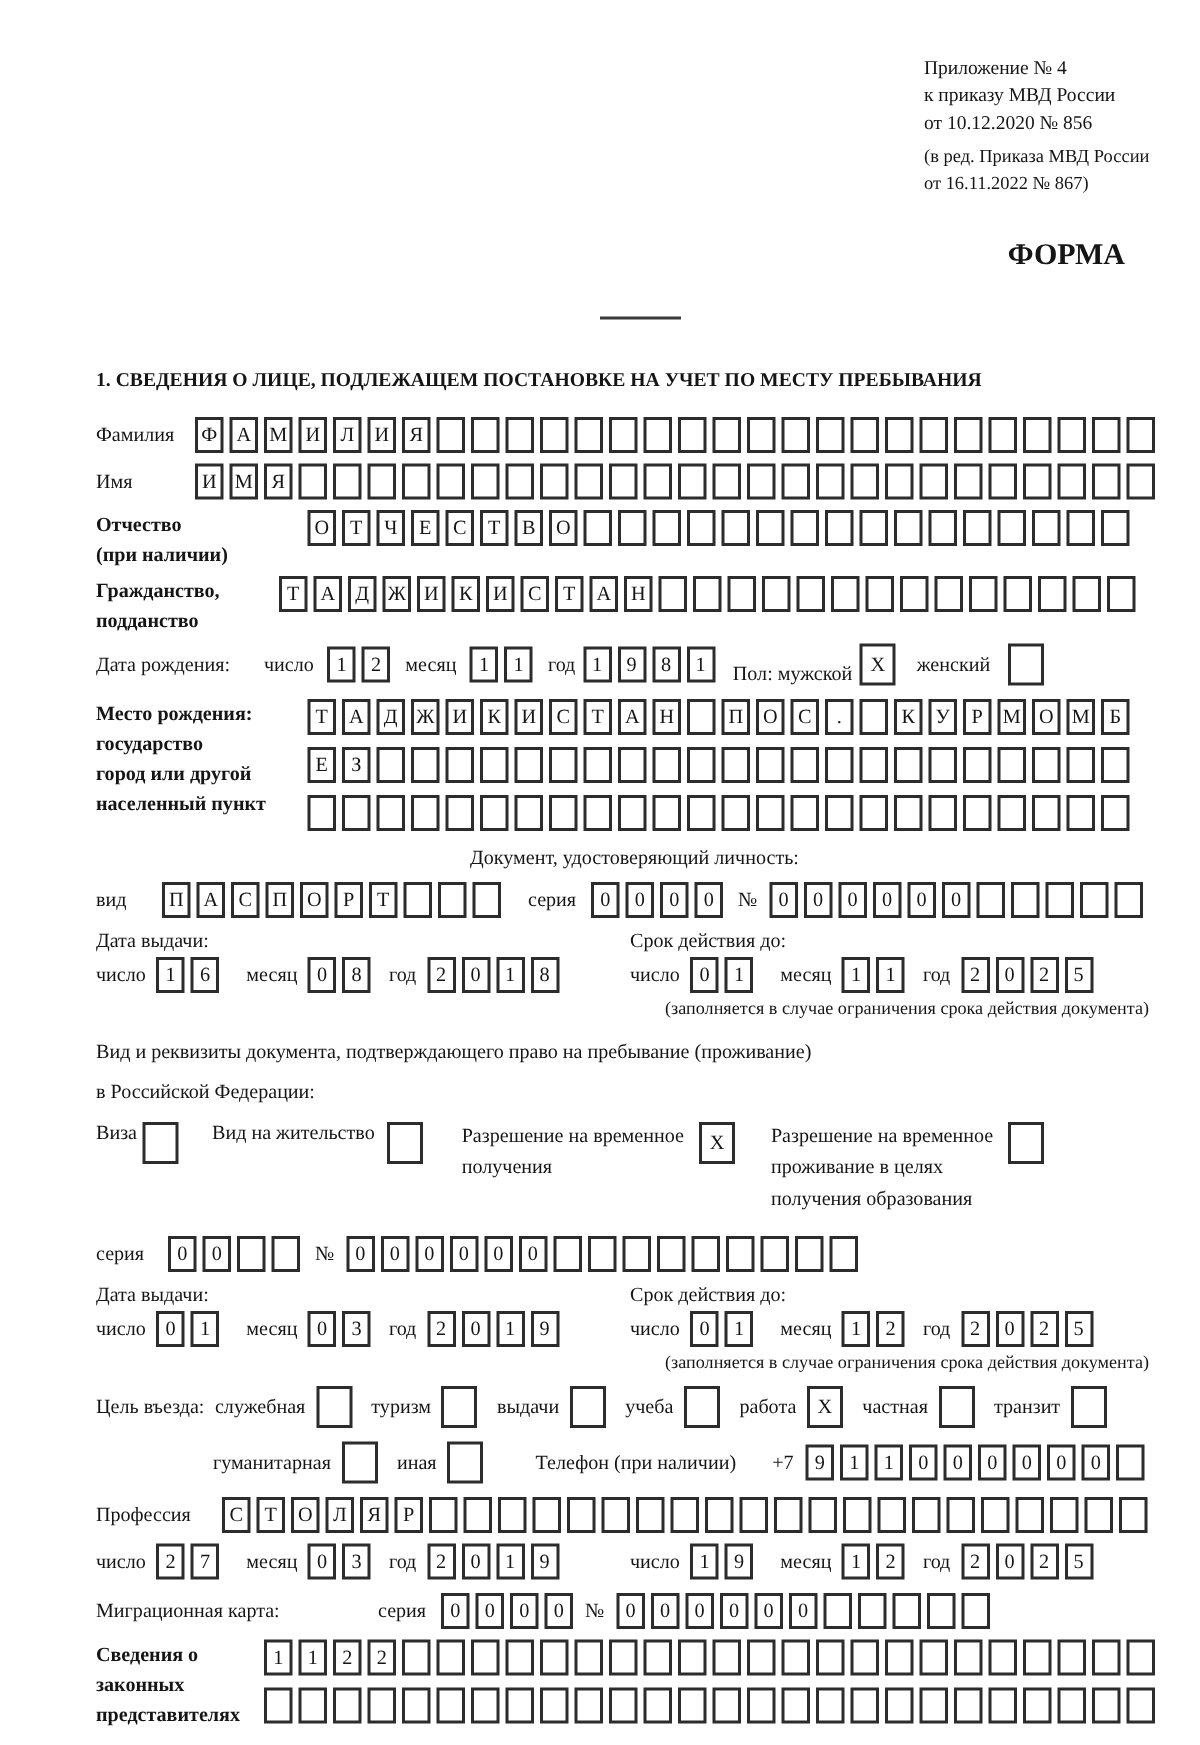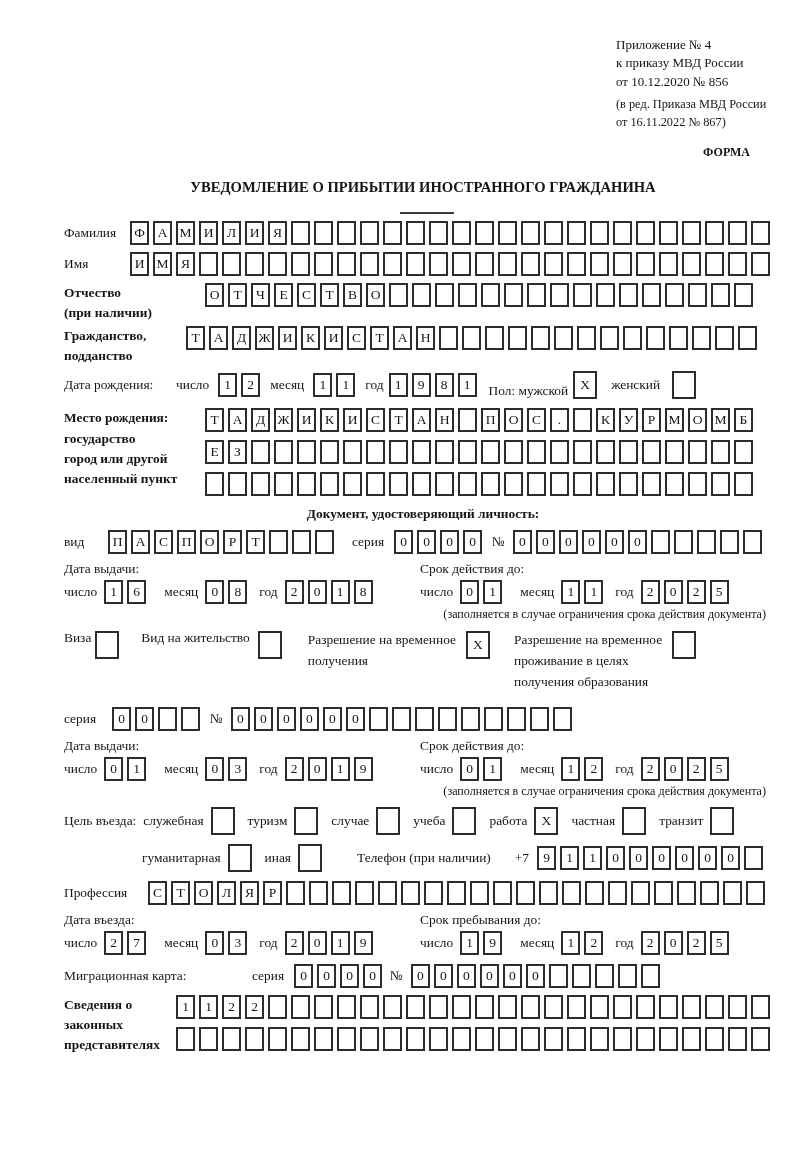--- a/index.html
+++ b/index.html
@@ -6,21 +6,21 @@
   body {
     width:800px; height:1163px; overflow:hidden;
     font-family:"Liberation Serif", serif; color:#151515;
     -webkit-font-smoothing:antialiased;
   }
   .page { padding:36px 18px 0 64px; }
 
   
   .corner { margin-left:552px; width:200px; font-size:13px; line-height:1.42; }
   .corner .small { font-size:12.3px; margin-top:5px; line-height:1.4; }
-  .forma { text-align:right; padding-right:32px; font-weight:bold; font-size:12px; margin-top:14px; }
+  .forma { text-align:right; padding-right:32px; font-weight:bold; font-size:20px; margin-top:28px; }
 
   .title { text-align:center; font-weight:bold; font-size:14.6px; line-height:1.55; margin-top:16px; }
   .title-underline { display:inline-block; width:54px; border-bottom:2.2px solid #3a3a3a; height:12px; margin-left:8px; }
 
   .section-title { font-weight:bold; font-size:13.1px; margin-top:25px; margin-bottom:17px; }
 
   .row { display:flex; align-items:center; margin-bottom:7px; font-size:13.4px; }
   .row.top { align-items:flex-start; }
   .lbl { flex:none; }
   .stack div { line-height:1.5;font-weight:bold; }
@@ -29,21 +29,21 @@
   .cell {
     box-sizing:border-box; flex:none;
     width:19px; height:24px; margin-right:4px;
     border:2px solid #2c2c2c; background:#fff;
     display:flex; align-items:center; justify-content:center;
     font-size:13.5px;
   }
   .cells.cb .cell { width:24px; height:28px; }
   .cells.block { margin-bottom:8px; }
 
-  .center-head { text-align:center; font-weight:bold; font-size:13.4px; margin:10px 0 8px 0; }
+  .center-head { text-align:center; font-weight:normal; font-size:13.4px; margin:10px 0 8px 0; }
 
   .date-pair { display:flex; font-size:13.4px; margin-top:4px; }
   .dp-left { width:356px; flex:none; }
   .dp-right { flex:none; }
   .date-head { text-align:left; width:300px; margin-bottom:3px; }
   .date-line { display:flex; align-items:center; }
   .date-line .lbl { margin-right:7px; }
   .date-line .cells { margin-right:8px; }
   .expiry-note { text-align:right; padding-right:16px; font-size:12.1px; margin-top:3px; margin-bottom:8px; }
 
@@ -68,26 +68,26 @@
     <div>от 10.12.2020 № 856</div>
     <div class="small">
       <div>(в ред. Приказа МВД России</div>
       <div>от 16.11.2022 № 867)</div>
     </div>
   </div>
 
   <div class="forma">ФОРМА</div>
 
   <div class="title">
-    <div>УВЕДОМЛЕНИЕ О ПРИБЫТИИ ИНОСТРАННОГО ГРАЖДАНИНА</div>
     <div>
       <span class="title-underline"></span>
     </div>
   </div>
 
+  <div class="section-title">1. СВЕДЕНИЯ О ЛИЦЕ, ПОДЛЕЖАЩЕМ ПОСТАНОВКЕ НА УЧЕТ ПО МЕСТУ ПРЕБЫВАНИЯ</div>
 
   <div class="row">
     <span class="lbl" style="width:66px">Фамилия</span>
     <span class="cells">
         <span class="cell">Ф</span>
         <span class="cell">А</span>
         <span class="cell">М</span>
         <span class="cell">И</span>
         <span class="cell">Л</span>
         <span class="cell">И</span>
@@ -415,20 +415,24 @@
             <span class="cell">2</span>
             <span class="cell">0</span>
             <span class="cell">2</span>
             <span class="cell">5</span>
           </span>
       </div>
     </div>
   </div>
   <div class="expiry-note">(заполняется в случае ограничения срока действия документа)</div>
 
+  <div class="para">
+    <div>Вид и реквизиты документа, подтверждающего право на пребывание (проживание)</div>
+    <div>в Российской Федерации:</div>
+  </div>
 
   <div class="cb-row">
     <span class="lbl" style="margin-right:4px">Виза</span>
     <span class="cells cb">
         <span class="cell"></span>
       </span>
     <span class="lbl" style="margin:0 8px 0 18px">Вид на жительство</span>
     <span class="cells cb">
         <span class="cell"></span>
       </span>
@@ -528,21 +532,21 @@
   <div class="purpose-row">
     <span class="lbl">Цель въезда:</span>
     <span class="lbl">служебная</span>
     <span class="cells cb">
         <span class="cell"></span>
       </span>
     <span class="lbl">туризм</span>
     <span class="cells cb">
         <span class="cell"></span>
       </span>
-    <span class="lbl">случае</span>
+    <span class="lbl">выдачи</span>
     <span class="cells cb">
         <span class="cell"></span>
       </span>
     <span class="lbl">учеба</span>
     <span class="cells cb">
         <span class="cell"></span>
       </span>
     <span class="lbl">работа</span>
     <span class="cells cb">
         <span class="cell">X</span>
@@ -610,21 +614,20 @@
         <span class="cell"></span>
         <span class="cell"></span>
         <span class="cell"></span>
         <span class="cell"></span>
         <span class="cell"></span>
       </span>
   </div>
 
   <div class="date-pair">
     <div class="dp-left">
-      <div class="date-head">Дата въезда:</div>
       <div class="date-line">
         <span class="lbl">число</span>
         <span class="cells">
             <span class="cell">2</span>
             <span class="cell">7</span>
           </span>
         <span class="lbl" style="margin-left:6px">месяц</span>
         <span class="cells">
             <span class="cell">0</span>
             <span class="cell">3</span>
@@ -632,21 +635,20 @@
         <span class="lbl">год</span>
         <span class="cells">
             <span class="cell">2</span>
             <span class="cell">0</span>
             <span class="cell">1</span>
             <span class="cell">9</span>
           </span>
       </div>
     </div>
     <div class="dp-right">
-      <div class="date-head">Срок пребывания до:</div>
       <div class="date-line">
         <span class="lbl">число</span>
         <span class="cells">
             <span class="cell">1</span>
             <span class="cell">9</span>
           </span>
         <span class="lbl" style="margin-left:6px">месяц</span>
         <span class="cells">
             <span class="cell">1</span>
             <span class="cell">2</span>

